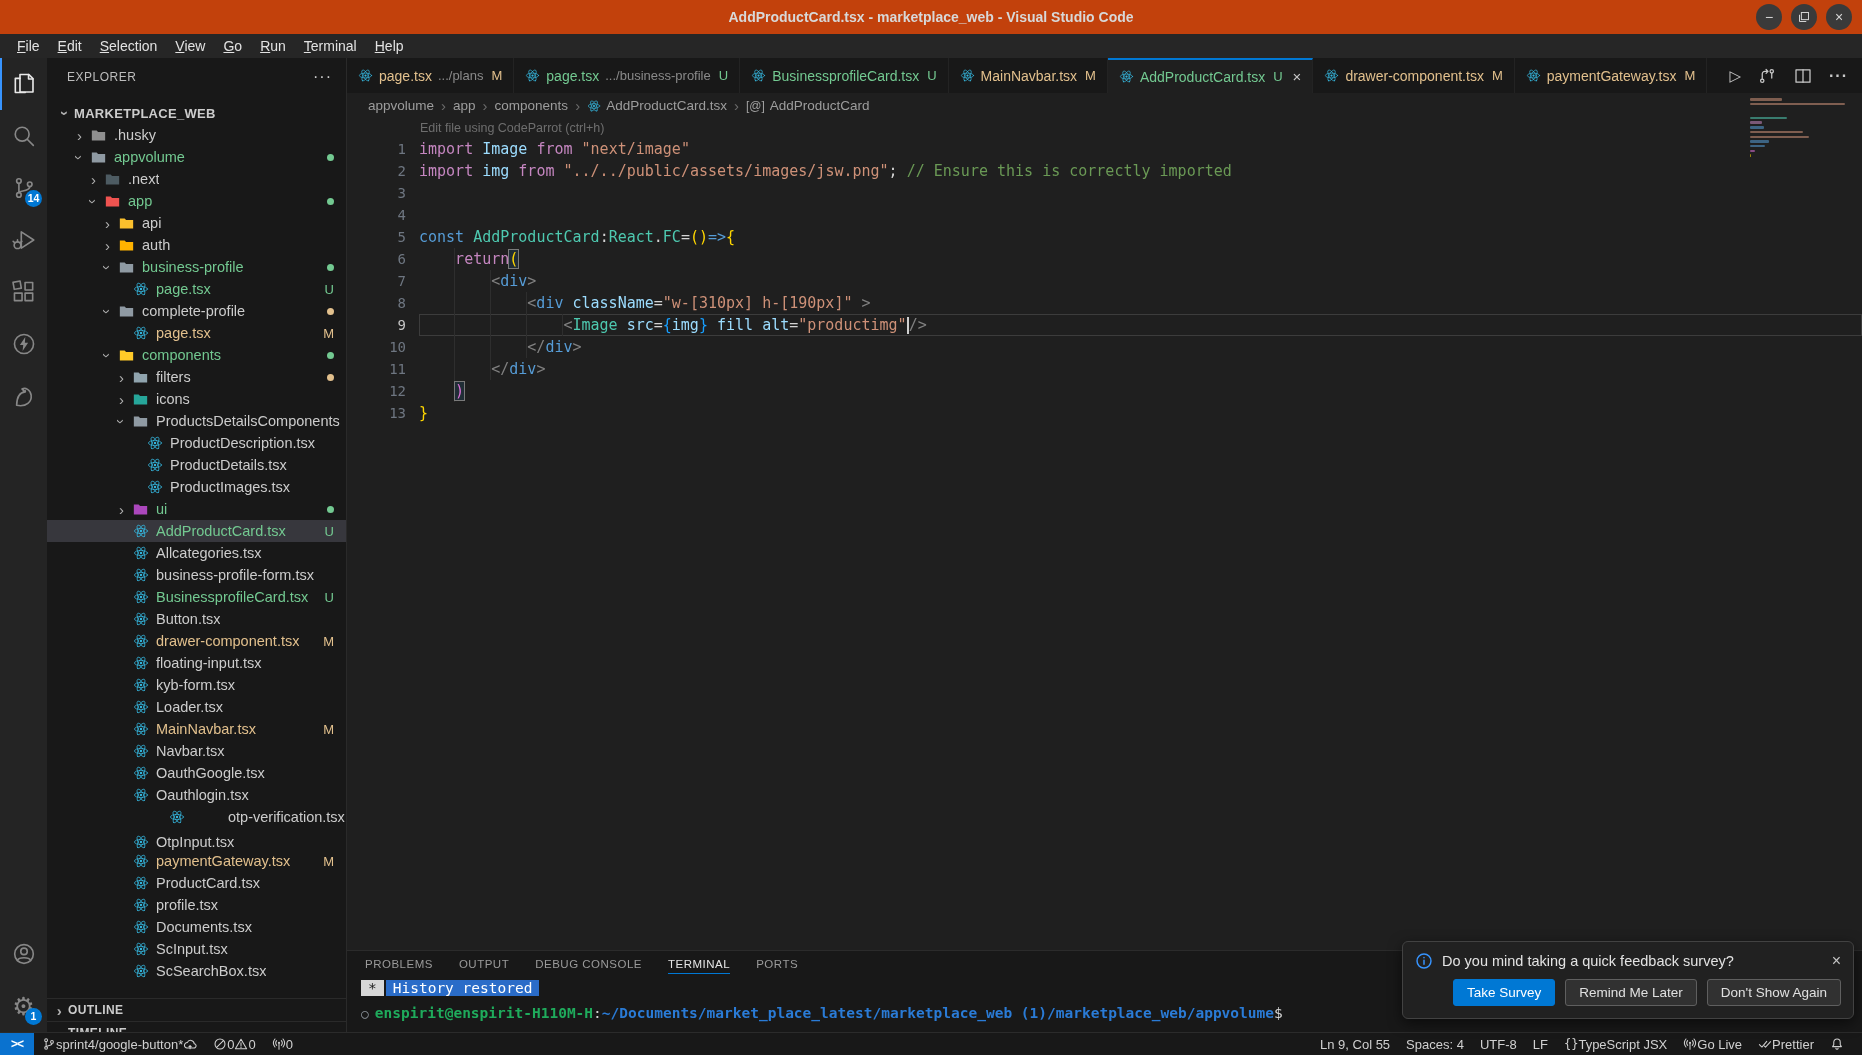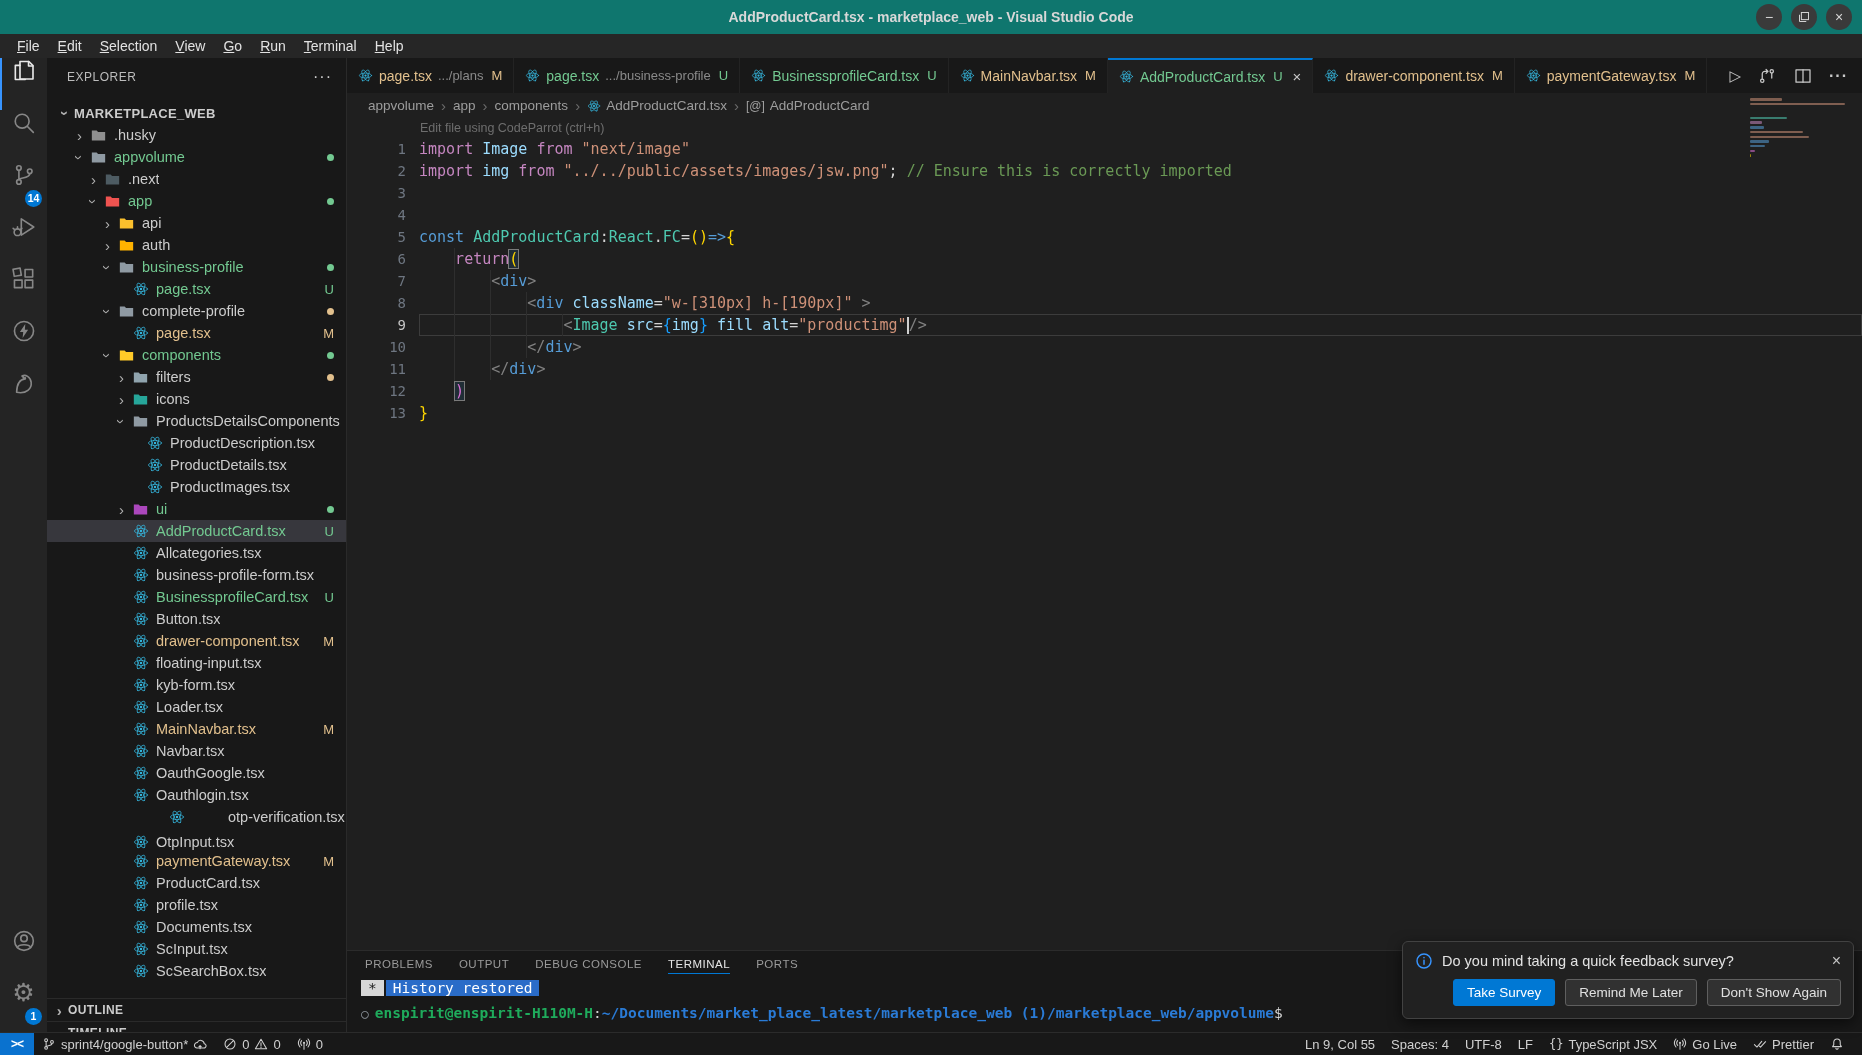--- a/index.html
+++ b/index.html
@@ -2,31 +2,31 @@
 <html><head>
 <meta charset="utf-8">
 <style>
   html,body{margin:0;padding:0;background:#000;}
   #app{position:relative;width:1862px;height:1055px;background:#1f1f1f;overflow:hidden;
        font-family:"Liberation Sans",sans-serif;color:#ccc;}
   svg{display:block}
   svg .f{fill:currentColor;stroke:none}
 
   
-  .titlebar{position:absolute;left:0;top:0;width:100%;height:34px;background:#0f766e}
+  .titlebar{position:absolute;left:0;top:0;width:100%;height:34px;background:#c2410c}
   .title{position:absolute;width:100%;text-align:center;line-height:34px;font-size:14px;font-weight:bold;color:#d8d8d8}
   .win-controls{position:absolute;right:10px;top:4px;display:flex;gap:9px}
   .wc{width:26px;height:26px;border-radius:50%;background:#3a3a3a;color:#d8d8d8;display:flex;align-items:center;justify-content:center;font-size:14px}
   .menubar{position:absolute;left:0;top:34px;width:100%;height:24px;background:#262626;display:flex;align-items:center;padding-left:8px;box-sizing:border-box}
   .menu-item{display:inline-block;padding:2px 9px;font-size:14px;color:#e2e2e2}
   .menu-item::first-letter{text-decoration:underline}
 
   
   .activitybar{position:absolute;left:0;top:58px;width:47px;height:974px;background:#242424;display:flex;flex-direction:column;align-items:center}
-  .ab-item{position:relative;width:47px;height:52px;display:flex;align-items:flex-start;justify-content:center;color:#878787}
+  .ab-item{position:relative;width:47px;height:52px;display:flex;align-items:center;justify-content:center;color:#878787}
   .ab-item.active{color:#e8e8e8;box-shadow:inset 2px 0 0 #3794ff}
   .ab-badge{position:absolute;right:5px;bottom:7px;background:#0078d4;color:#fff;border-radius:9px;font-size:10.5px;min-width:17px;height:17px;line-height:17px;text-align:center;font-weight:bold}
   .ab-glyph{font-size:25px;line-height:1}
   .ab-bottom{margin-top:auto}
 
   
   .sidebar{position:absolute;left:47px;top:58px;width:300px;height:974px;background:#181818;border-right:1px solid #2a2a2a;box-sizing:border-box;overflow:hidden}
   .sb-header{height:38px;display:flex;align-items:center;padding:0 14px 0 20px;font-size:12px;letter-spacing:.5px;color:#bcbcbc}
   .sb-actions{margin-left:auto;font-size:16px;letter-spacing:1px;color:#cfcfcf}
   .tree{position:absolute;top:44px;left:0;right:0}
@@ -90,21 +90,21 @@
   .chip-star{background:#d7d7d7;color:#222;padding:0 7px;margin-right:2px}
   .chip-msg{background:#2a6cc8;color:#fff;padding:0 7px}
   .term-line2{margin-top:9px;color:#d4d4d4}
   .dec{color:#8a9199;margin-right:6px;font-size:13px}
   .tuser{color:#1fab5c;font-weight:bold}
   .tpath{color:#2a7bd6;font-weight:bold}
 
   
   .statusbar{position:absolute;left:0;top:1032px;width:100%;height:23px;background:#181818;border-top:1px solid #2b2b2b;display:flex;align-items:center;font-size:13px;color:#d0d0d0;box-sizing:border-box}
   .sb-remote{height:100%;background:#0a72cf;color:#fff;display:flex;align-items:center;padding:0 11px;font-size:12px;font-weight:bold;letter-spacing:-1px}
-  .sb-item{display:flex;align-items:center;gap:5px;padding:0 8px;height:100%}
+  .sb-item{display:flex;align-items:center;padding:0 8px;height:100%}
   .sb-part{display:flex;align-items:center;gap:4px}
   .sb-right{margin-left:auto;display:flex;padding-right:10px}
   .sb-glyph{font-family:"DejaVu Sans Mono",monospace;font-size:12px}
 
   
   .toast{position:absolute;right:8px;top:941px;width:452px;background:#212121;border:1px solid #424242;border-radius:6px;box-shadow:0 4px 14px rgba(0,0,0,.55);z-index:50;box-sizing:border-box}
   .toast-head{display:flex;align-items:center;gap:9px;padding:10px 12px 6px}
   .toast-info{color:#3794ff;display:flex}
   .toast-msg{font-size:14.5px;color:#e3e3e3;flex:1}
   .toast-close{color:#c5c5c5;font-size:16px}

